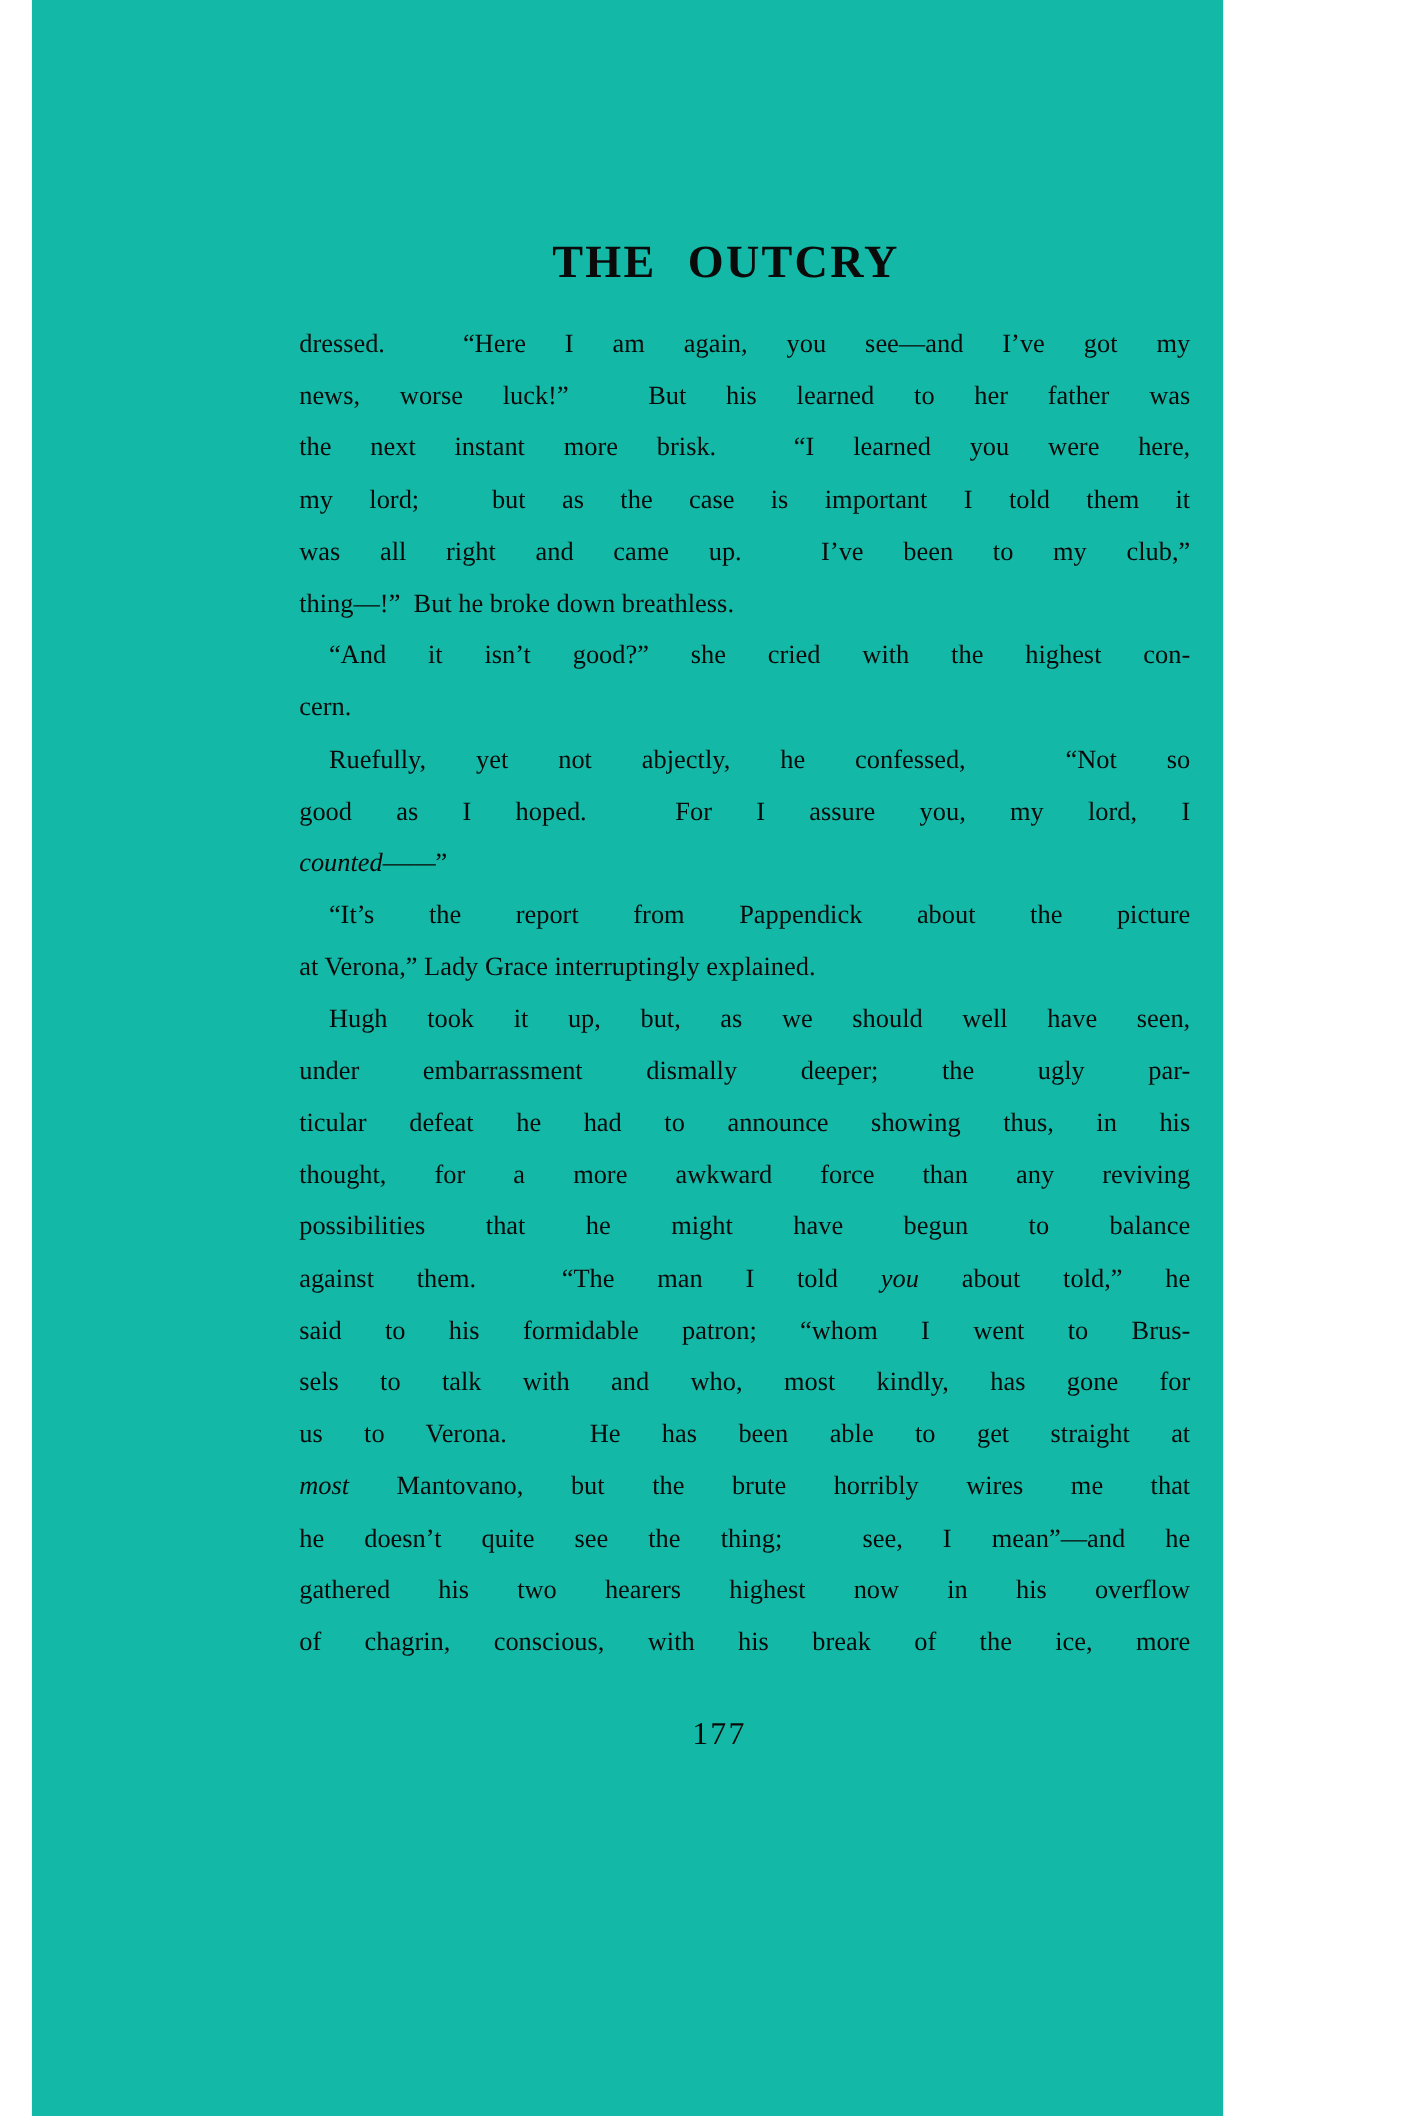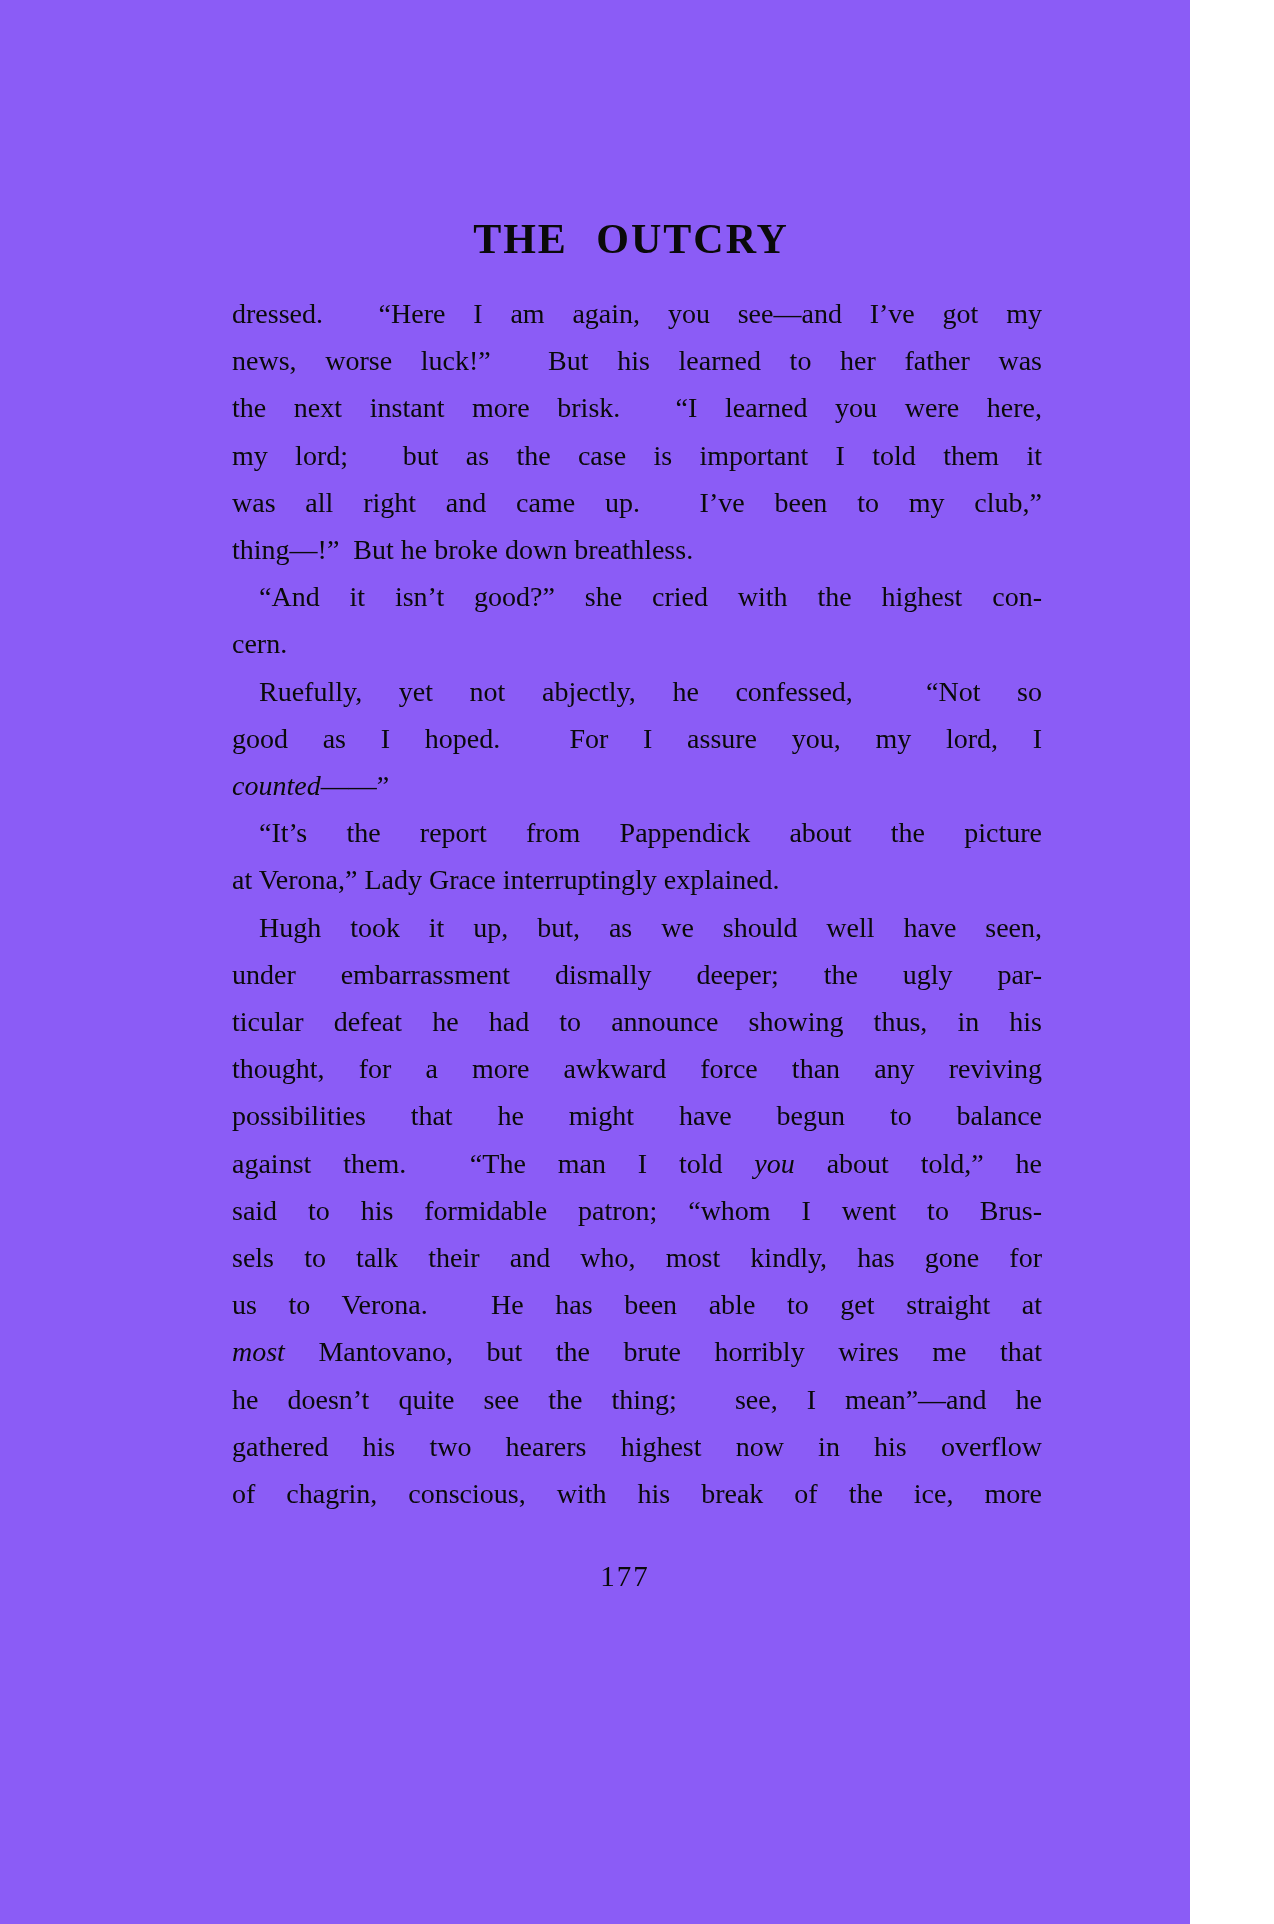--- a/index.html
+++ b/index.html
@@ -2,46 +2,47 @@
 <html><head>
 <meta charset="utf-8">
 <style>
   html, body {
     margin: 0;
     padding: 0;
     background: #ffffff;
   }
   .page {
     position: relative;
-    width: 1190px;
+    width: 1083px;
     height: 1924px;
-    background: #8b5cf6;
+    background: #14b8a6;
     font-family: "Liberation Serif", "DejaVu Serif", serif;
     color: #0a0a0a;
     overflow: hidden;
+    margin-left: 29px;
   }
   .title {
     position: absolute;
     top: 216px;
     left: 226px;
     width: 810px;
     margin: 0;
     text-align: center;
     font-size: 42px;
     font-weight: 700;
     letter-spacing: 2px;
     word-spacing: 16px;
     line-height: 46px;
   }
   .body-text {
     position: absolute;
     top: 290px;
-    left: 232px;
+    left: 243px;
     width: 810px;
-    font-size: 28px;
+    font-size: 24px;
     line-height: 47.2px;
   }
   .line {
     text-align: justify;
     text-align-last: justify;
     text-justify: inter-word;
     white-space: pre-wrap;
   }
   .line.end {
     text-align-last: left;
@@ -81,21 +82,21 @@
       <div class="line end"><span class="it">counted</span><span>——”</span></div>
       <div class="line ind"><span>“It’s the report from Pappendick about the picture</span></div>
       <div class="line end"><span>at Verona,” Lady Grace interruptingly explained.</span></div>
       <div class="line ind"><span>Hugh took it up, but, as we should well have seen,</span></div>
       <div class="line"><span>under embarrassment dismally deeper; the ugly par-</span></div>
       <div class="line"><span>ticular defeat he had to announce showing thus, in his</span></div>
       <div class="line"><span>thought, for a more awkward force than any reviving</span></div>
       <div class="line"><span>possibilities that he might have begun to balance</span></div>
       <div class="line"><span>against them.  “The man I told </span><span class="it">you</span><span> about told,” he</span></div>
       <div class="line"><span>said to his formidable patron; “whom I went to Brus-</span></div>
-      <div class="line"><span>sels to talk their and who, most kindly, has gone for</span></div>
+      <div class="line"><span>sels to talk with and who, most kindly, has gone for</span></div>
       <div class="line"><span>us to Verona.  He has been able to get straight at</span></div>
       <div class="line"><span class="it">most</span><span> Mantovano, but the brute horribly wires me that</span></div>
       <div class="line"><span>he doesn’t quite see the thing;  see, I mean”—and he</span></div>
       <div class="line"><span>gathered his two hearers highest now in his overflow</span></div>
       <div class="line"><span>of chagrin, conscious, with his break of the ice, more</span></div>
     </div>
   <div class="pagenum">177</div>
 </div>
 
 </body></html>

